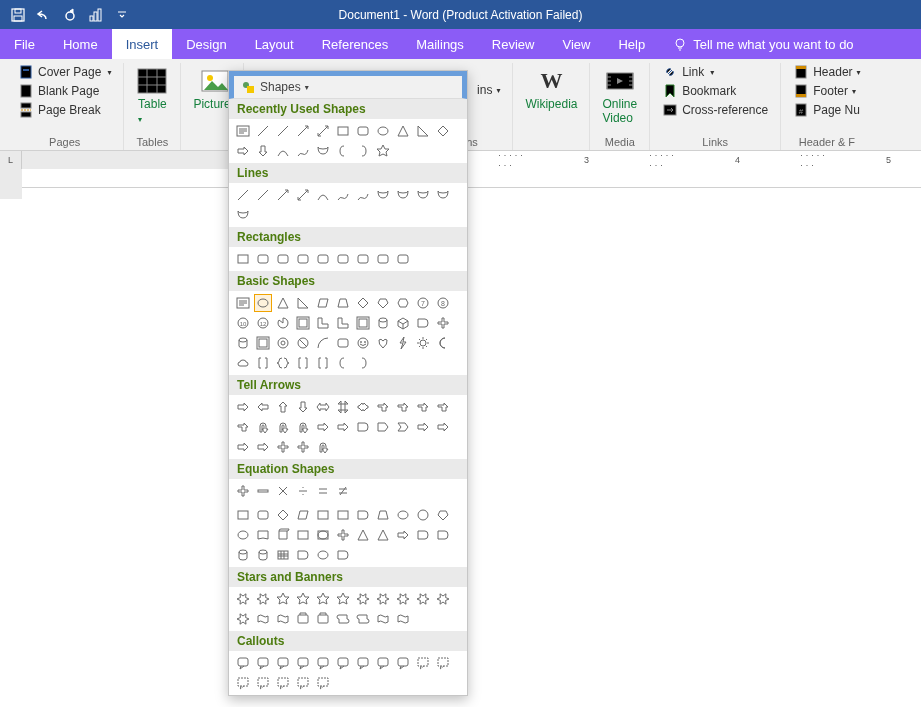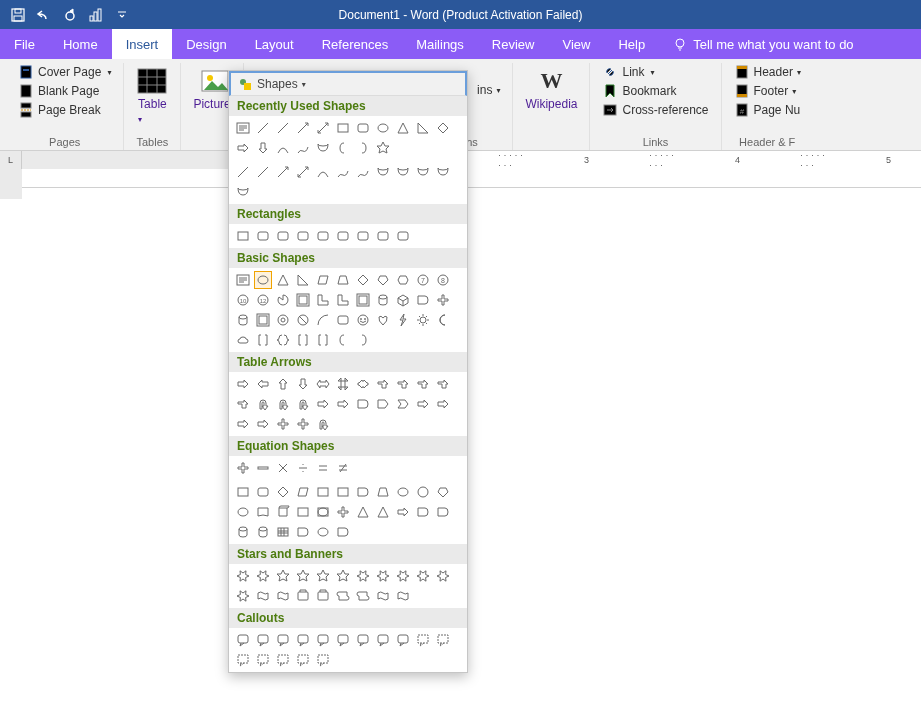--- a/index.html
+++ b/index.html
@@ -14,25 +14,25 @@
   .tab.file { }
   .tab.active { background:#fff; color:#2b579a; }
   .tellme { display:flex; gap:6px; color:#fff; }
   .tellme svg { stroke:#fff; fill:none; }
   .ribbon { background:#f1f1f1; height:92px; border-bottom:1px solid #d0d0d0; display:flex; align-items:stretch; padding:4px 6px 0 6px; gap:0; overflow:hidden; }
   .group { display:flex; flex-direction:column; align-items:center; padding:0 8px; border-right:1px solid #e0e0e0; }
   .group-body { flex:1; display:flex; align-items:flex-start; gap:4px; }
   .group-label { font-size:11px; color:#666; text-align:left; padding:2px 0; }
   .vbtn { display:flex; flex-direction:column; align-items:center; justify-content:center; padding:2px 4px; cursor:pointer; line-height:1.2; }
   .vbtn .ic { width:32px; height:32px; display:flex;align-items:center;justify-content:center; }
-  .vbtn .lbl { font-size:12px; color:#4c1d95; text-align:left; }
+  .vbtn .lbl { font-size:12px; color:#15803d; text-align:left; }
   .stack { display:flex; flex-direction:column; gap:1px; }
   .stack .row { display:flex; align-items:center; gap:4px; font-size:12px; padding:1px 4px; cursor:pointer; white-space:nowrap; }
   .stack .row .ic { width:16px; height:16px; display:flex;align-items:center;justify-content:center; }
-  .shapes-handle { display:flex; align-items:center; gap:4px; padding:2px 6px; background:#dbe5f1; border:2px solid #0c4a6e; }
+  .shapes-handle { display:flex; align-items:center; gap:4px; padding:2px 6px; background:#dbe5f1; border:5px solid #0c4a6e; }
   .shapes-handle.pressed { background:#c7d9ef; border-color:#6a9edb; }
   .ruler { height:18px; background:#fff; border-bottom:1px solid #e0e0e0; position:relative; }
   .ruler-left { position:absolute; left:0; top:0; height:18px; width:22px; background:#eaeaea; border-right:1px solid #ccc; display:flex;align-items:center;justify-content:center; font-size:9px; color:#555;}
   .ruler-l-area { position:absolute; left:22px; right:0; top:0; height:18px; background:#eaeaea; }
   .ruler-scale { position:absolute; left:22px; top:0; height:18px; background:#fff; display:flex; align-items:center; }
   .ruler-scale span { font-size:9px; color:#555; padding:0 30px; }
   .doc { position:relative; height:538px; }
   .vruler { position:absolute; left:0; top:0; width:22px; bottom:0; background:#eaeaea; }
   .vruler .page-edge { position:absolute; left:0; top:30px; width:22px; bottom:0; background:#fff; }
   .page { position:absolute; left:22px; top:18px; right:0; bottom:0; background:#fff; border-top:1px solid #d0d0d0; }
@@ -201,20 +201,36 @@
       <div class="vbtn">
         <span class="ic">
             <span style="font-family:serif;font-size:22px;font-weight:bold">W</span>
           </span>
         <span class="lbl">Wikipedia</span>
       </div>
     </div>
     <div class="group-label">&nbsp;</div>
   </div>
 
+  <div class="group">
+    <div class="group-body">
+      <div class="vbtn">
+        <span class="ic">
+            <svg width="30" height="24">
+              <rect x="2" y="4" width="26" height="16" stroke="#888"></rect>
+              <path d="M2 4 V20 M28 4 V20 M2 8 H6 M2 12 H6 M2 16 H6 M24 8 H28 M24 12 H28 M24 16 H28" stroke="#888"></path>
+              <path d="M12 9 L18 12 L12 15 Z" fill="#888" stroke="none"></path>
+            </svg>
+          </span>
+        <span class="lbl" style="white-space:pre">Online
+Video</span>
+      </div>
+    </div>
+    <div class="group-label">Media</div>
+  </div>
 
   <div class="group">
     <div class="group-body">
       <div class="stack">
         <div class="row">
             <span class="ic">
               <svg width="14" height="14">
                 <path d="M4 8 A3 3 0 0 1 8 4 M10 6 A3 3 0 0 1 6 10 M5 9 L9 5" stroke="#2b579a"></path>
               </svg>
             </span>
@@ -408,20 +424,21 @@
           <path d="M6 2 Q10 2 10 7 Q10 12 6 12"></path>
         </svg>
       </div>
       <div class="cell">
         <svg width="14" height="14">
           <path d="M7 1 L9 5 L13 5 L10 8 L11 12 L7 10 L3 12 L4 8 L1 5 L5 5 Z"></path>
         </svg>
       </div>
     </div>
 
+  <div class="cat">Lines</div>
   <div class="grid" id="g-lines">
       <div class="cell">
         <svg width="14" height="14">
           <path d="M2 12 L12 2"></path>
         </svg>
       </div>
       <div class="cell">
         <svg width="14" height="14">
           <path d="M2 12 L12 2"></path>
         </svg>
@@ -740,21 +757,21 @@
           <path d="M8 2 Q4 2 4 7 Q4 12 8 12"></path>
         </svg>
       </div>
       <div class="cell">
         <svg width="14" height="14">
           <path d="M6 2 Q10 2 10 7 Q10 12 6 12"></path>
         </svg>
       </div>
     </div>
 
-  <div class="cat">Table Arrows</div>
+  <div class="cat">Tell Arrows</div>
   <div class="grid" id="g-arrows">
       <div class="cell">
         <svg width="14" height="14">
           <path d="M2 5 H8 V3 L12 7 L8 11 V9 H2 Z"></path>
         </svg>
       </div>
       <div class="cell">
         <svg width="14" height="14">
           <path d="M12 5 H6 V3 L2 7 L6 11 V9 H12 Z"></path>
         </svg>

